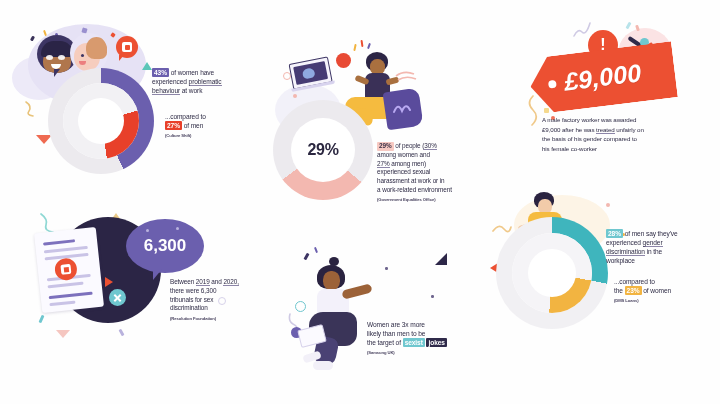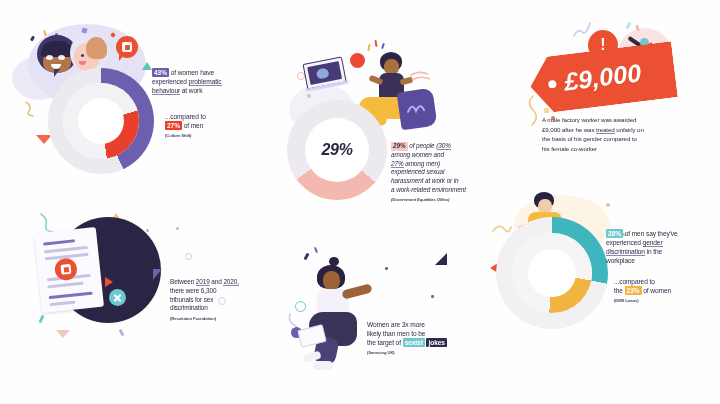--- a/index.html
+++ b/index.html
@@ -183,21 +183,21 @@
       <span class="ln"><span class="u">behaviour</span><span> at work</span></span>
     </div>
 
     <div class="stat-text" style="left:165px; top:112px; font-size:6.6px;">
       <span class="ln"><span>...compared to</span></span>
       <span class="ln"><span class="hl hl-red">27%</span><span> of men</span></span>
       <span class="src">(Culture Shift)</span>
     </div>
   </div>
 
-  <div class="panel" style="left:275px; top:0px; width:230px; height:210px;font-style:italic;">
+  <div class="panel" style="left:261px; top:0px; width:230px; height:210px;">
 
     <div class="blob" style="left:14px; top:84px; width:66px; height:52px; background:#f0eef8; opacity:.8;"></div>
 
     <div class="conf conf-sq" style="left:93px;top:44px;width:2px;height:7px;background:#f2b441;transform:rotate(12deg);"></div>
     <div class="conf conf-sq" style="left:100px;top:40px;width:2px;height:7px;background:#ec5032;transform:rotate(-8deg);"></div>
     <div class="conf conf-sq" style="left:107px;top:43px;width:2px;height:6px;background:#6b5fae;transform:rotate(20deg);"></div>
     <div class="conf conf-sq" style="left:32px;top:94px;width:4px;height:4px;background:#f3b8b0;border-radius:50%;"></div>
     <div class="conf conf-ring" style="left:22px;top:72px;width:8px;height:8px;border:1.4px solid #f3b8b0;"></div>
 
     <div class="ill" style="left:28px; top:60px; width:44px; height:30px; transform:rotate(-11deg);">
@@ -330,20 +330,23 @@
       <div style="position:absolute;left:23px;top:34px;width:10px;height:10px;background:#fff;border-radius:2px;"></div>
       <div style="position:absolute;left:25.5px;top:36.5px;width:5px;height:5px;background:#ec5032;"></div>
     </div>
 
     <div class="ill" style="left:95px; top:72px; width:0; height:0; border-style:solid; border-width:5px 0 5px 8px; border-color:transparent transparent transparent #ec5032;"></div>
     <div class="bubble" style="left:99px; top:84px; width:17px; height:17px; background:#6fc7cf;">
       <div style="position:absolute;left:4px;top:7.5px;width:9px;height:2px;background:#fff;transform:rotate(45deg);"></div>
       <div style="position:absolute;left:4px;top:7.5px;width:9px;height:2px;background:#fff;transform:rotate(-45deg);"></div>
     </div>
 
+    <div class="speech" style="left:116px; top:14px; width:78px; height:54px; background:#6b5fae; font-size:17px;">
+      <span>6,300</span>
+    </div>
     <div class="bubble-tail" style="left:143px; top:64px; border-width:11px 9px 0 0; border-color:#6b5fae transparent transparent transparent;"></div>
     <div class="conf conf-sq" style="left:136px;top:24px;width:3px;height:3px;background:#b9b2dd;border-radius:50%;"></div>
     <div class="conf conf-sq" style="left:166px;top:22px;width:3px;height:3px;background:#b9b2dd;border-radius:50%;"></div>
 
     <div class="stat-text" style="left:160px; top:73px; font-size:6.4px;">
       <span class="ln"><span>Between </span><span class="u">2019</span><span> and </span><span class="u">2020,</span></span>
       <span class="ln"><span>there were 6,300</span></span>
       <span class="ln"><span>tribunals for sex</span></span>
       <span class="ln"><span>discrimination</span></span>
       <span class="src">(Resolution Foundation)</span>

